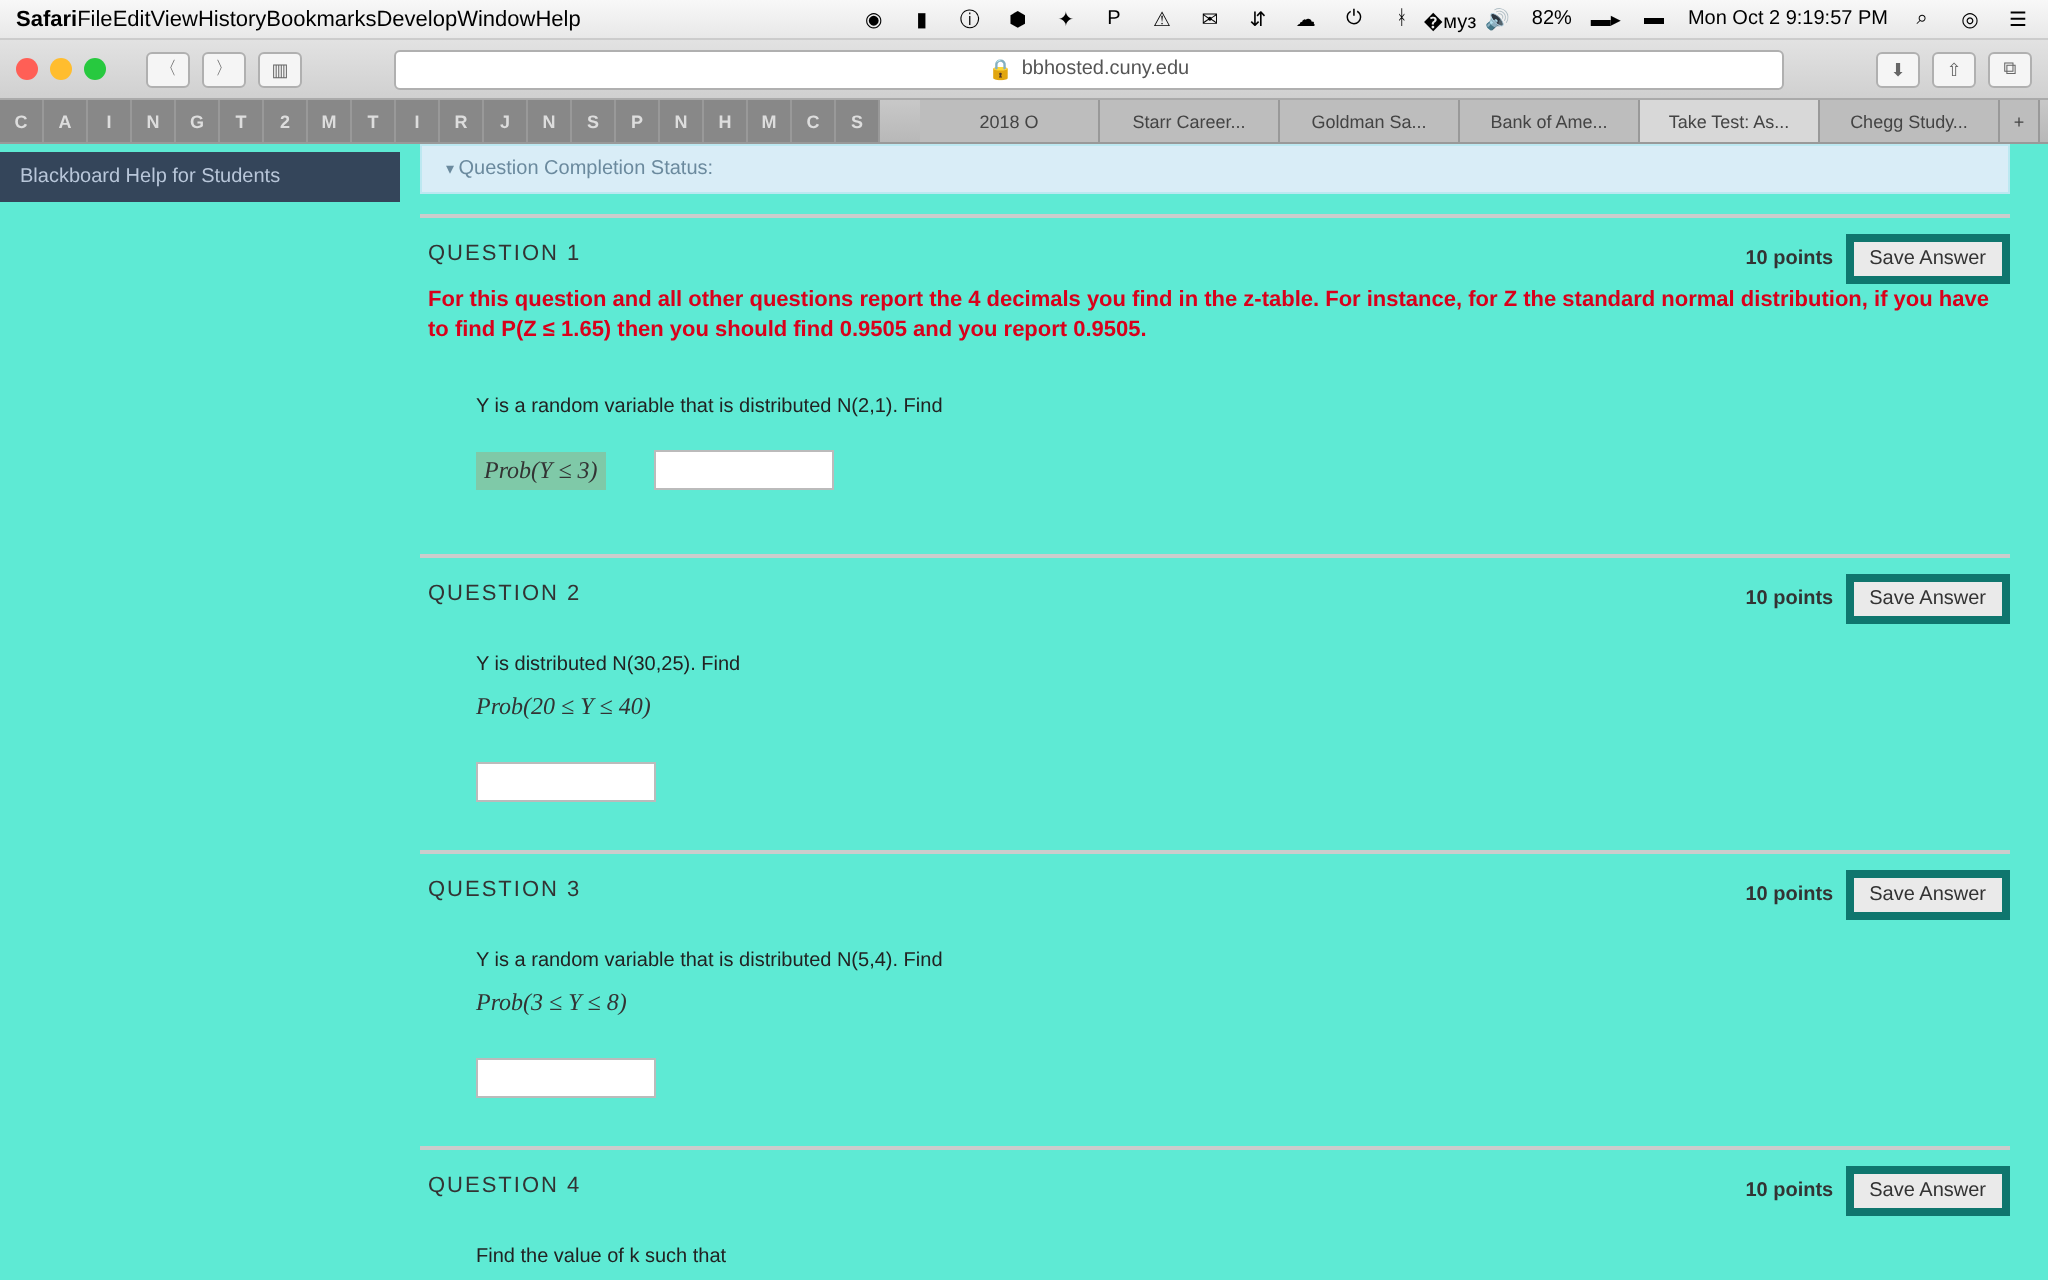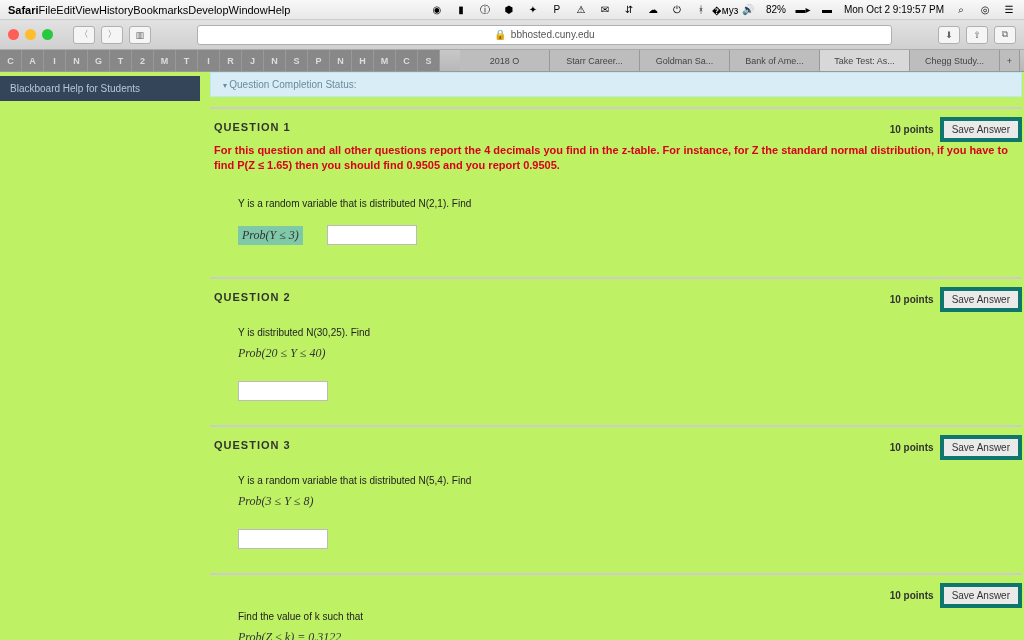--- a/index.html
+++ b/index.html
@@ -11,28 +11,28 @@
 .toolbar{height:30px;background:linear-gradient(#e2e2e2,#d0d0d0);display:flex;align-items:center;padding:0 8px;gap:6px;border-bottom:1px solid #aaa}
 .winbtn{width:11px;height:11px;border-radius:50%}
 .red{background:#ff5f56}.yellow{background:#ffbd2e}.green{background:#27c93f}
 .navbtn{width:22px;height:18px;background:#f5f5f5;border:1px solid #b0b0b0;border-radius:3px;display:flex;align-items:center;justify-content:center;font-size:9px;color:#666}
 .url{flex:1;height:20px;background:#fff;border:1px solid #b0b0b0;border-radius:3px;display:flex;align-items:center;justify-content:center;font-size:10px;color:#555;margin:0 40px}
 .tabbar{height:22px;background:linear-gradient(#c8c8c8,#b8b8b8);display:flex;font-size:9px;border-bottom:1px solid #999}
 .tab{padding:0 6px;display:flex;align-items:center;border-right:1px solid #999;color:#444;background:#bdbdbd;white-space:nowrap;overflow:hidden}
 .tab.sq{width:22px;justify-content:center;background:#888;color:#ddd;font-weight:600}
 .tab.wide{flex:1;min-width:60px;max-width:90px;justify-content:center}
 .tab.active{background:#d8d8d8}
-.content{display:flex;height:calc(640px - 72px);background:#bef264}
+.content{display:flex;height:calc(640px - 72px);background:#5eead4}
 .sidebar{width:200px;padding:4px 0}
 .helplink{background:#34455a;color:#b8c6d9;font-size:10px;padding:6px 10px;line-height:1.3}
-.main{flex:1;overflow-y:auto;padding:0 2px 20px 10px}
+.main{flex:1;overflow-y:auto;padding:0 19px 20px 10px}
 .status{background:#d9edf7;border:1px solid #bce8f1;padding:6px 12px;font-size:10px;color:#6b8a9e;margin-bottom:10px}
 .status::before{content:"▾ ";font-size:8px}
 .question{border-top:2px solid #ccc;padding:12px 4px 20px 4px;position:relative}
-.qtitle{font-size:11px;font-weight:700;letter-spacing:1px;color:#333;margin-bottom:10px}
+.qtitle{font-size:11px;font-weight:400;letter-spacing:1px;color:#333;margin-bottom:10px}
 .ptsrow{position:absolute;top:8px;right:0;display:flex;align-items:center;gap:6px}
 .pts{font-size:10px;font-weight:600;color:#333}
 .savebtn{background:#eaeaea;border:4px solid #0f766e;padding:3px 8px;font-size:10px;color:#333;cursor:pointer}
 .instruct{color:#d9001b;font-size:11px;font-weight:700;line-height:1.4;margin-bottom:14px}
 .bodytxt{font-size:10px;color:#222;margin:24px 0 8px 24px}
 .formula{font-family:"Times New Roman",serif;font-style:italic;font-size:12px;color:#333;margin:4px 0 12px 24px}
 .hl{background:#7fc9a8;padding:2px 4px;display:inline-block}
 .ansbox{width:90px;height:20px;border:1px solid #bbb;background:#fff;margin:8px 0 4px 24px}
 .icn{width:14px;height:14px;display:inline-flex;align-items:center;justify-content:center;font-size:10px}
 </style>
@@ -138,20 +138,20 @@
         <div class="question"><div class="qtitle">QUESTION 2</div>
   <div class="ptsrow">
             <span class="pts">10 points</span>
   <button class="savebtn">Save Answer</button>
           </div><div class="bodytxt">Y is distributed N(30,25). Find</div><div class="formula">Prob(20 ≤ Y ≤ 40)</div><input class="ansbox" style=""></div>
         <div class="question"><div class="qtitle">QUESTION 3</div>
   <div class="ptsrow">
             <span class="pts">10 points</span>
   <button class="savebtn">Save Answer</button>
           </div><div class="bodytxt">Y is a random variable that is distributed N(5,4). Find</div><div class="formula">Prob(3 ≤ Y ≤ 8)</div><input class="ansbox" style=""></div>
-        <div class="question">
+        <div class="question"><div class="qtitle">QUESTION 4</div>
   <div class="ptsrow">
             <span class="pts">10 points</span>
   <button class="savebtn">Save Answer</button>
           </div><div class="bodytxt">Find the value of k such that</div><div class="formula">Prob(Z ≤ k) = 0.3122</div><input class="ansbox" style=""></div>
       </div>
   </div>
 </div>
 
 </body></html>

